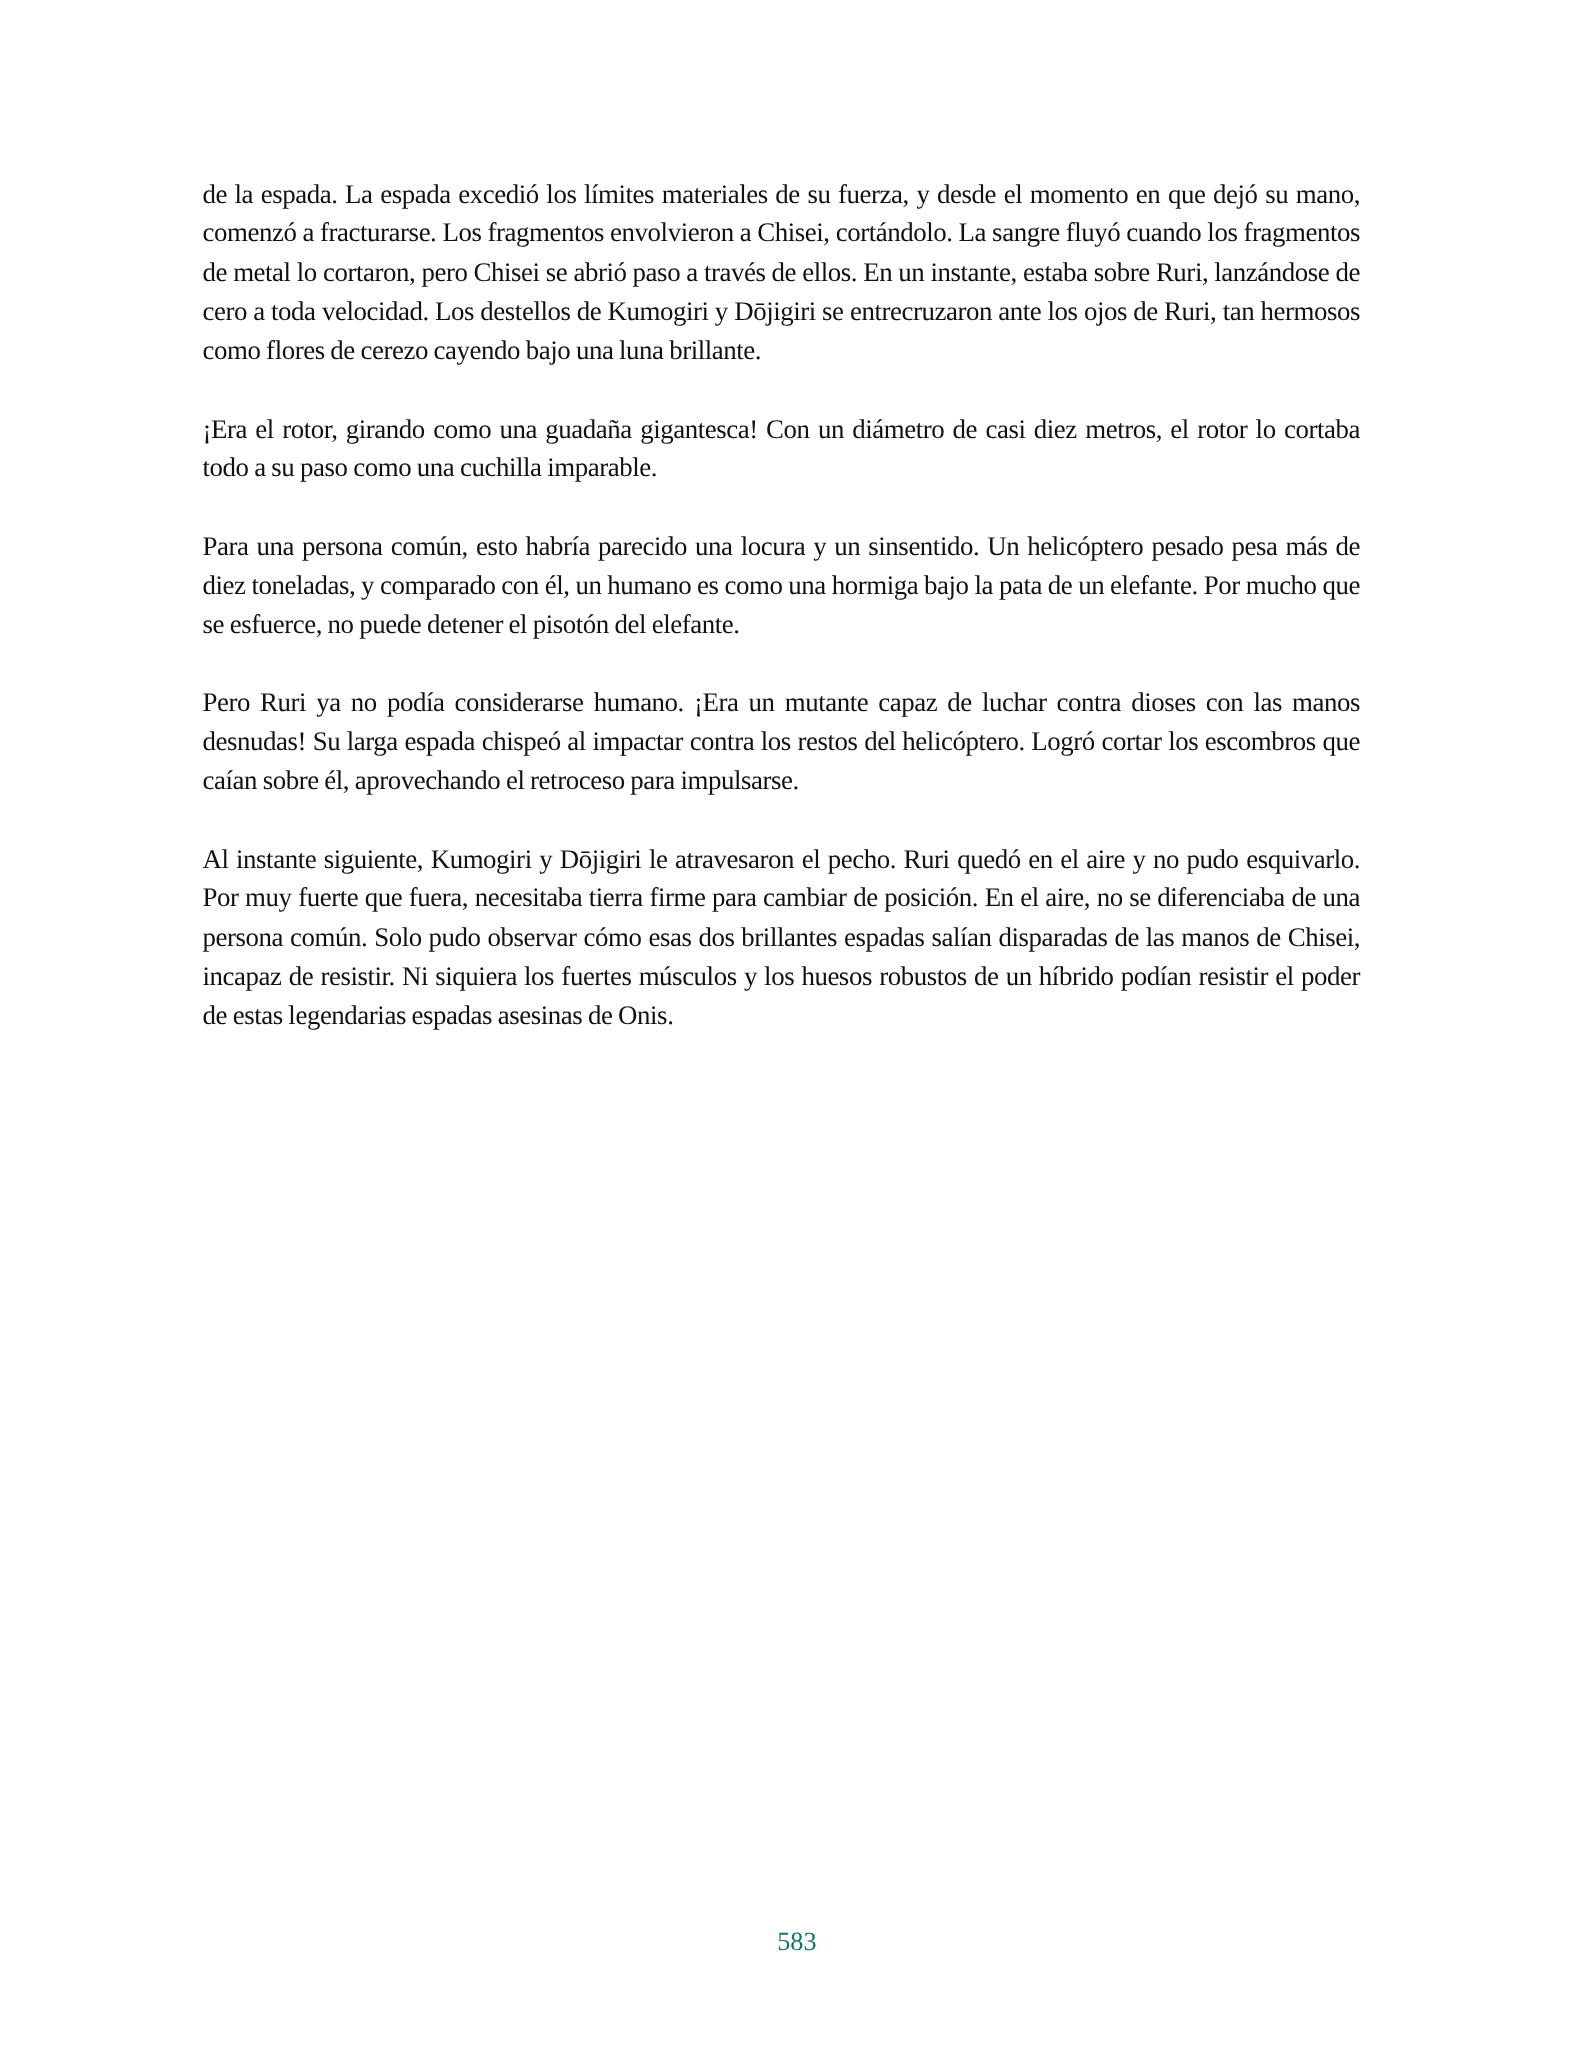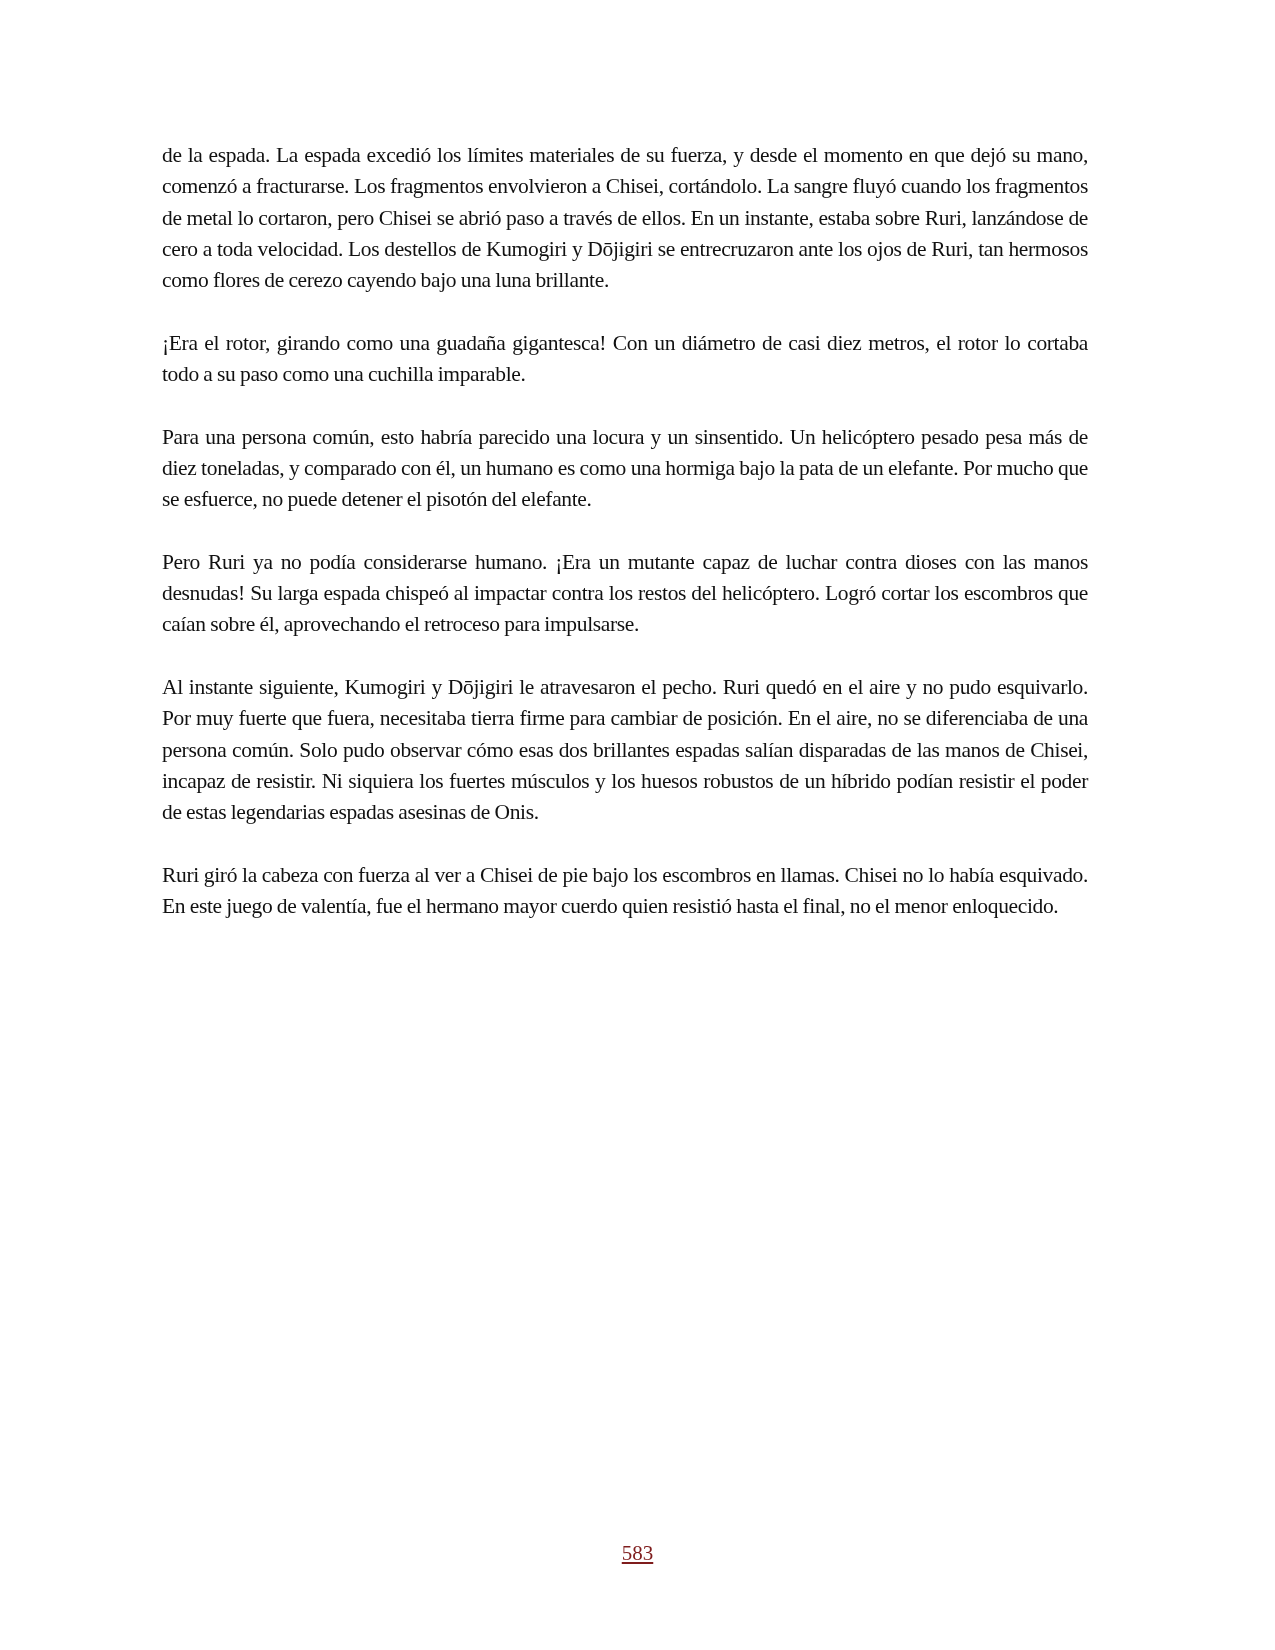--- a/index.html
+++ b/index.html
@@ -40,30 +40,28 @@
       text-align-last: left;
     }
     .page-number {
       position: absolute;
       left: 0;
       width: 1275px;
       top: 1541px;
       text-align: center;
       font-family: "Liberation Serif", "DejaVu Serif", serif;
       font-size: 21px;
-      color: #7f1d1d;
-      text-decoration: underline;
+      color: #0f766e;
     }
   </style>
 </head>
 <body>
 
 <div class="page">
   <div class="text-block">
     <p>de la espada. La espada excedió los límites materiales de su fuerza, y desde el momento en que dejó su mano, comenzó a fracturarse. Los fragmentos envolvieron a Chisei, cortándolo. La sangre fluyó cuando los fragmentos de metal lo cortaron, pero Chisei se abrió paso a través de ellos. En un instante, estaba sobre Ruri, lanzándose de cero a toda velocidad. Los destellos de Kumogiri y Dōjigiri se entrecruzaron ante los ojos de Ruri, tan hermosos como flores de cerezo cayendo bajo una luna brillante.</p>
     <p>¡Era el rotor, girando como una guadaña gigantesca! Con un diámetro de casi diez metros, el rotor lo cortaba todo a su paso como una cuchilla imparable.</p>
     <p>Para una persona común, esto habría parecido una locura y un sinsentido. Un helicóptero pesado pesa más de diez toneladas, y comparado con él, un humano es como una hormiga bajo la pata de un elefante. Por mucho que se esfuerce, no puede detener el pisotón del elefante.</p>
     <p>Pero Ruri ya no podía considerarse humano. ¡Era un mutante capaz de luchar contra dioses con las manos desnudas! Su larga espada chispeó al impactar contra los restos del helicóptero. Logró cortar los escombros que caían sobre él, aprovechando el retroceso para impulsarse.</p>
     <p>Al instante siguiente, Kumogiri y Dōjigiri le atravesaron el pecho. Ruri quedó en el aire y no pudo esquivarlo. Por muy fuerte que fuera, necesitaba tierra firme para cambiar de posición. En el aire, no se diferenciaba de una persona común. Solo pudo observar cómo esas dos brillantes espadas salían disparadas de las manos de Chisei, incapaz de resistir. Ni siquiera los fuertes músculos y los huesos robustos de un híbrido podían resistir el poder de estas legendarias espadas asesinas de Onis.</p>
-    <p>Ruri giró la cabeza con fuerza al ver a Chisei de pie bajo los escombros en llamas. Chisei no lo había esquivado. En este juego de valentía, fue el hermano mayor cuerdo quien resistió hasta el final, no el menor enloquecido.</p>
   </div>
   <div class="page-number">583</div>
 </div>
 
 </body></html>

